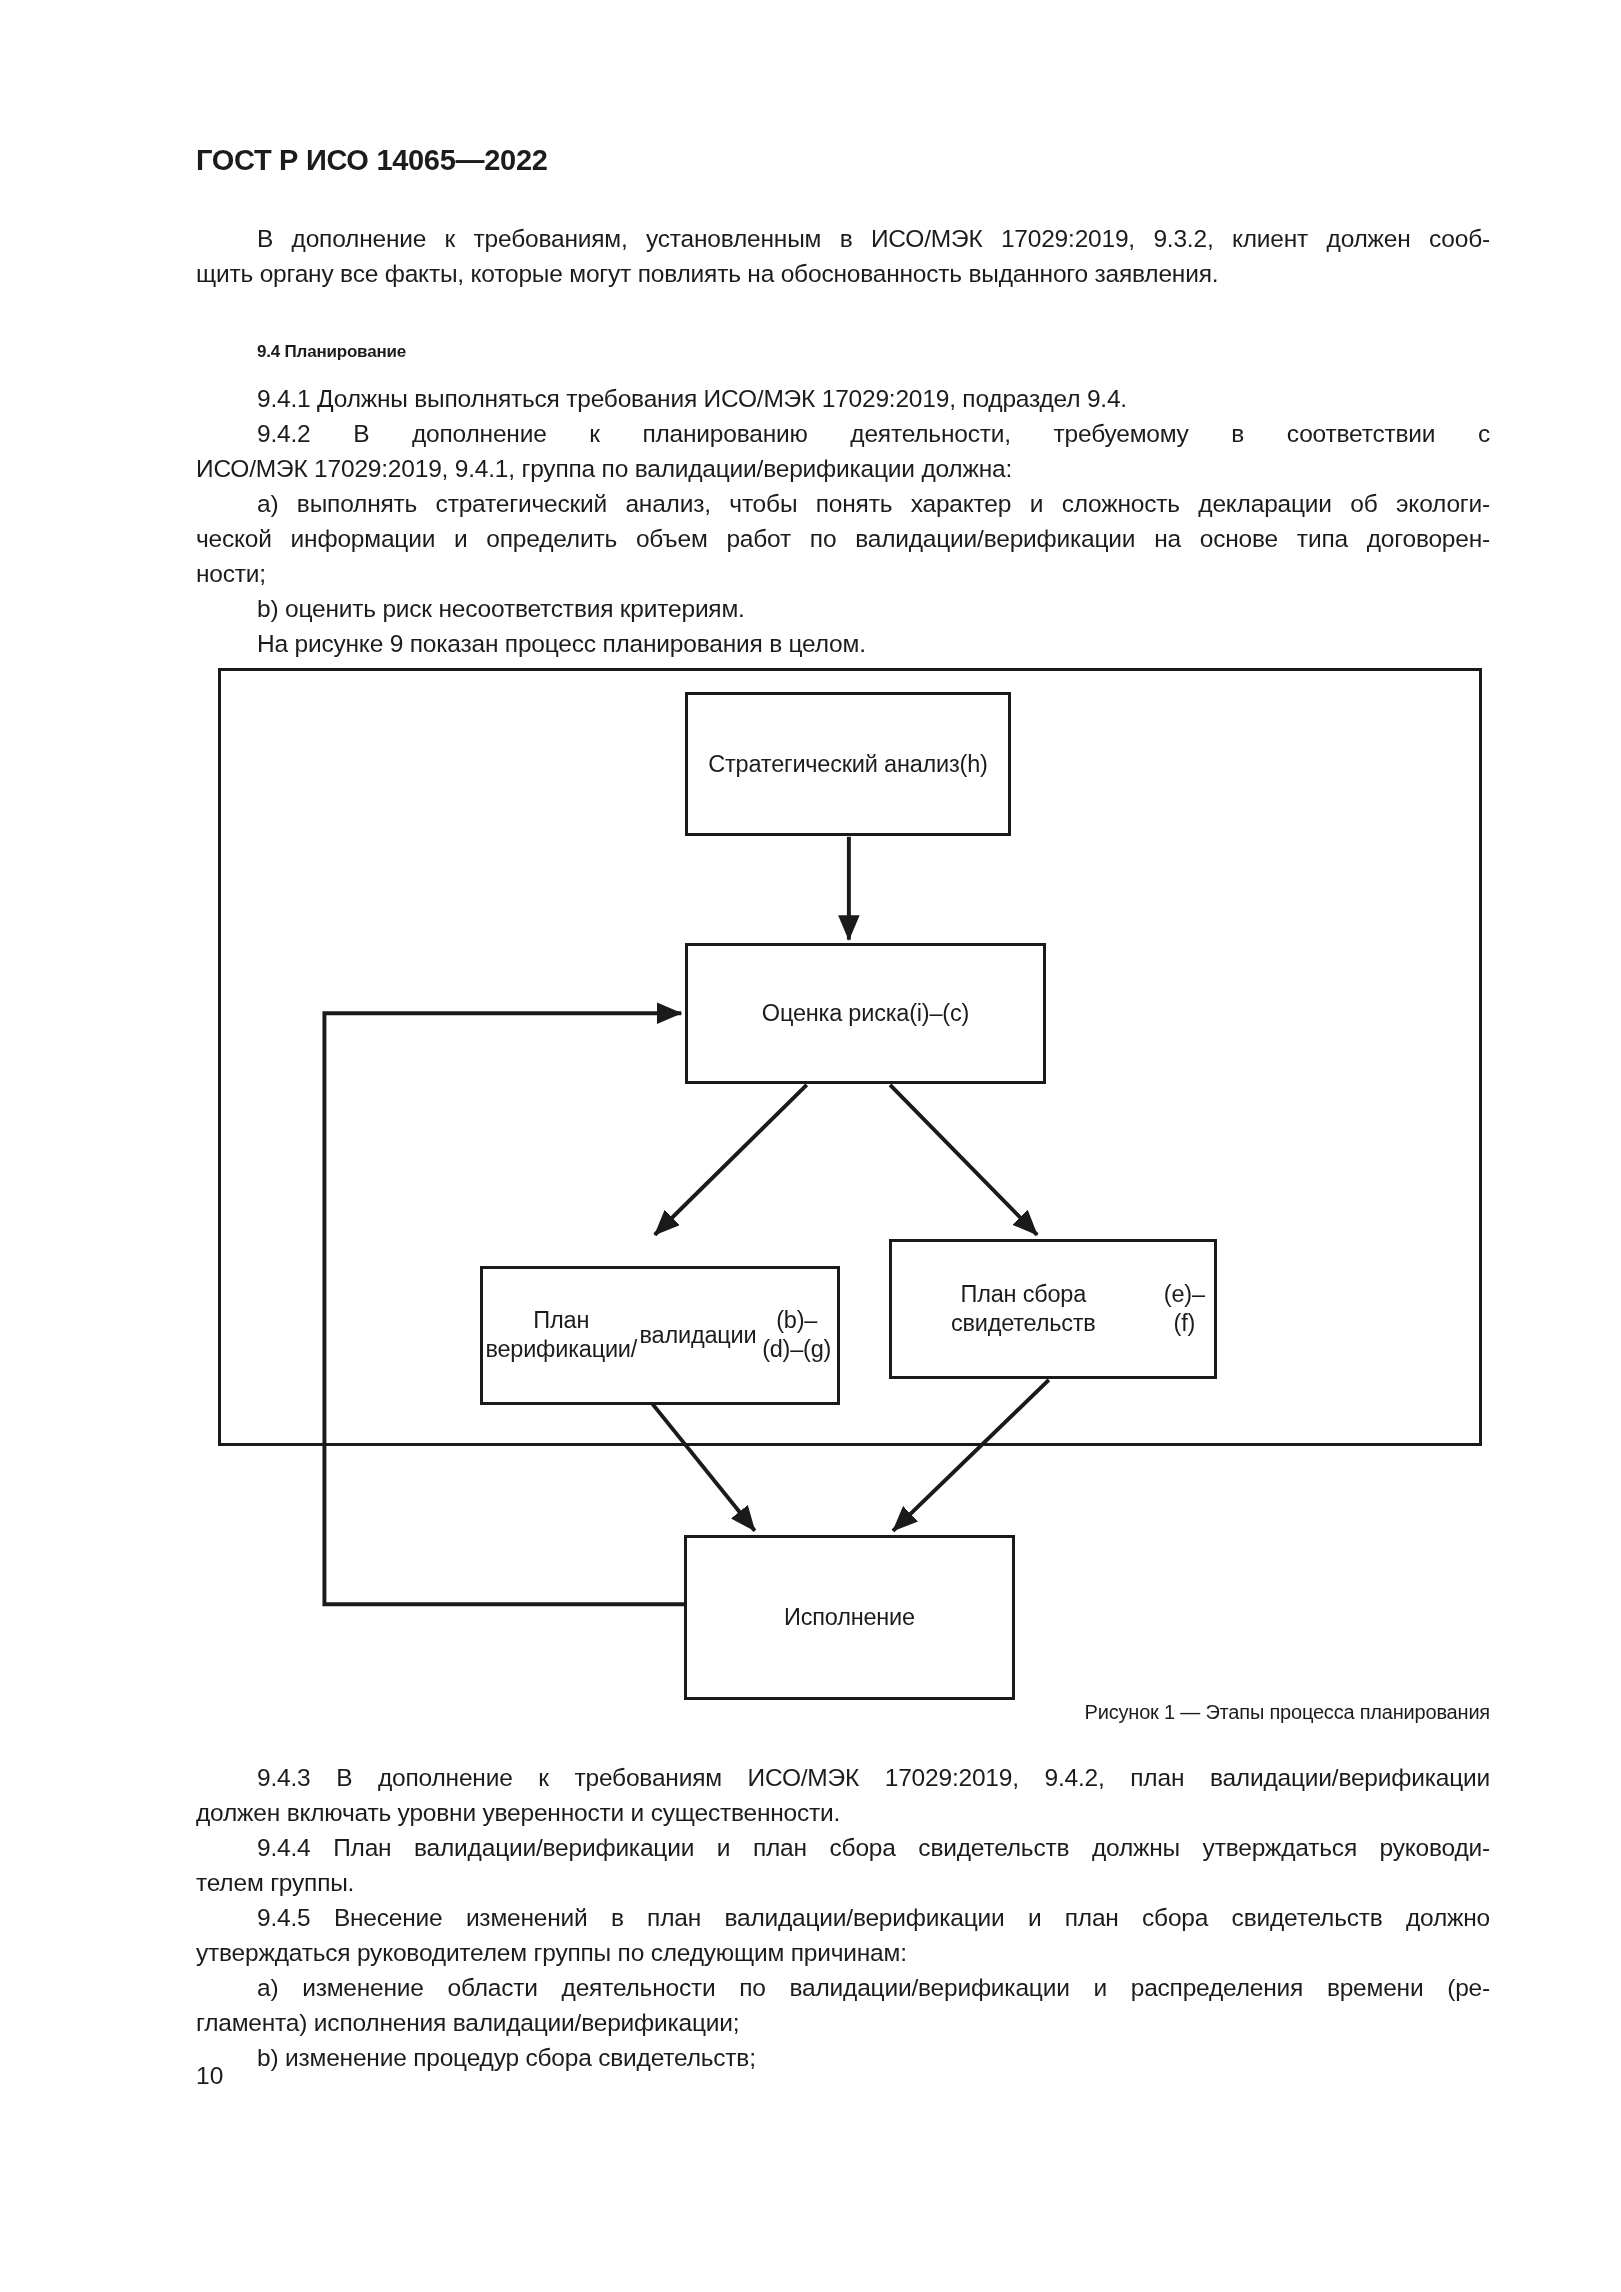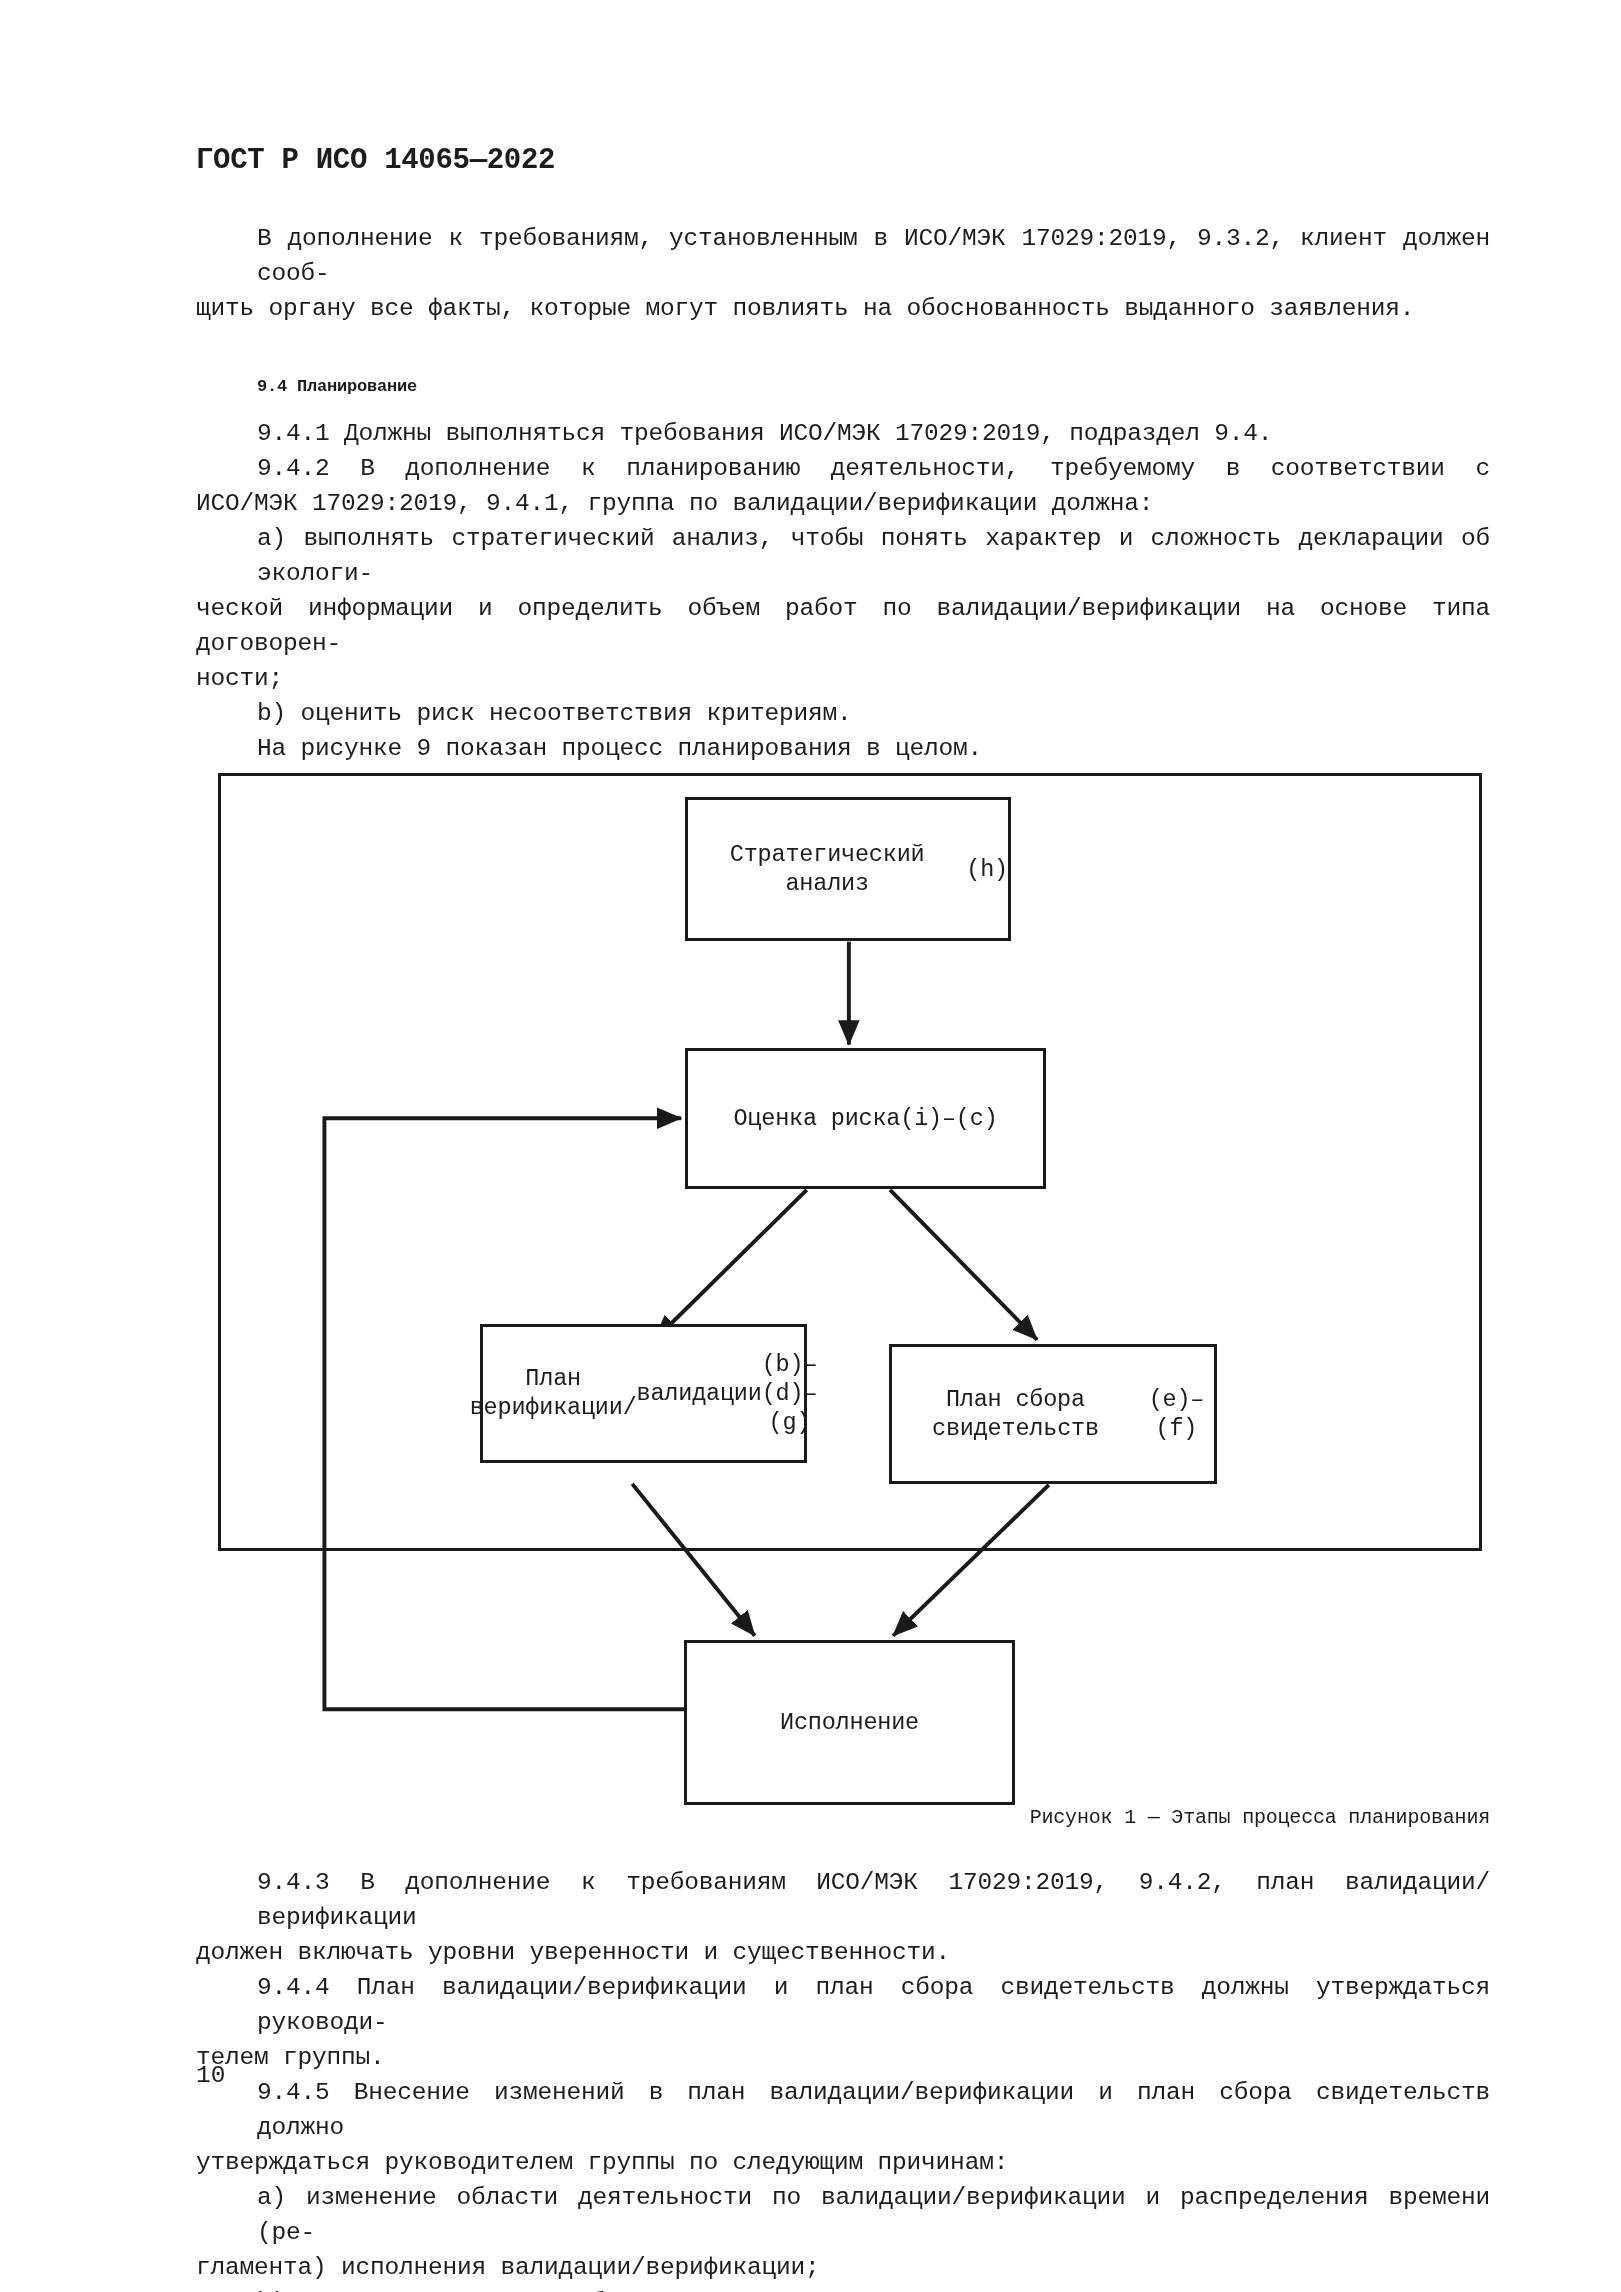--- a/index.html
+++ b/index.html
@@ -1,20 +1,20 @@
 <!DOCTYPE html>
 <html><head>
 <meta charset="utf-8">
 <style>
   html,body{margin:0;padding:0;background:#e8e8e8;}
   .page{
     position:relative;
     width:1621px;height:2293px;
     background:#ffffff;
-    font-family:Liberation Mono, monospace;
+    font-family:Liberation Sans, sans-serif;
     color:#1c1c1c;
     overflow:hidden;
   }
   .content{position:absolute;left:196px;top:0;width:1294px;}
   .running-header{
     margin-top:143px;
     font-size:29px;font-weight:bold;line-height:35px;
     letter-spacing:-0.3px;
   }
   .para{margin:0;padding:0;}
@@ -121,21 +121,21 @@
       <div class="fbox" style="left:489px;top:24.5px;width:326px;height:144px">
         <div class="bline">Стратегический анализ</div>
         <div class="bline">(h)</div>
       </div>
 
       <div class="fbox" style="left:489px;top:275px;width:361px;height:141px">
         <div class="bline">Оценка риска</div>
         <div class="bline">(i)–(c)</div>
       </div>
 
-      <div class="fbox" style="left:284px;top:551px;width:327px;height:139px">
+      <div class="fbox" style="left:284px;top:598px;width:360px;height:139px">
         <div class="bline">План верификации/</div>
         <div class="bline">валидации</div>
         <div class="bline">(b)–(d)–(g)</div>
       </div>
 
       <div class="fbox" style="left:693px;top:571px;width:328px;height:140px">
         <div class="bline">План сбора свидетельств</div>
         <div class="bline">(e)–(f)</div>
       </div>
 

